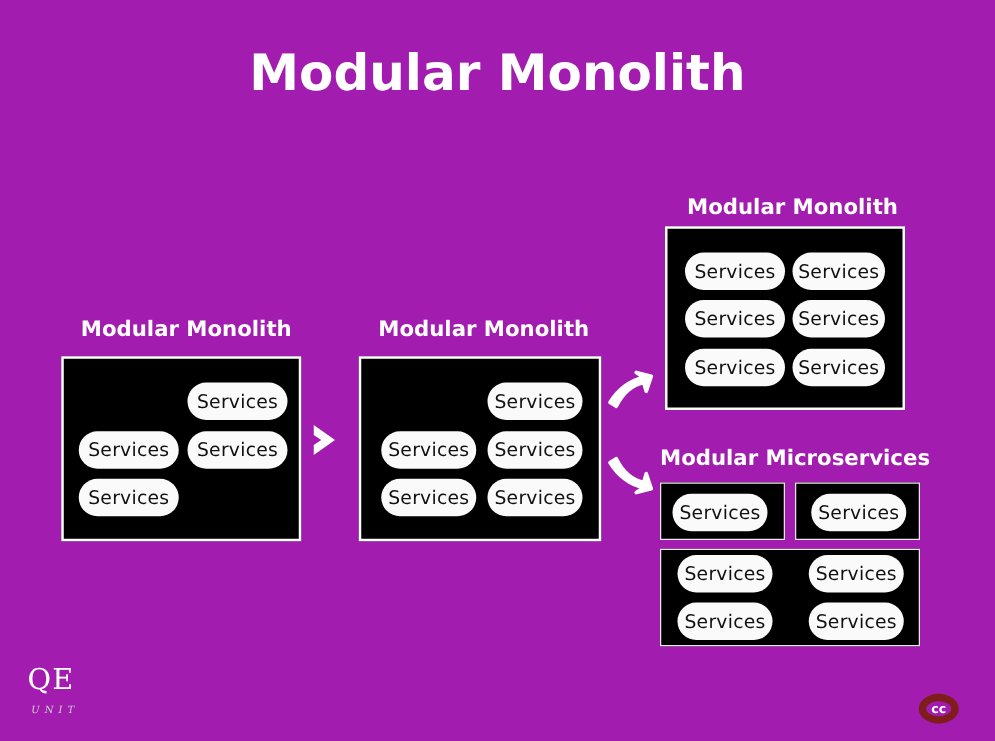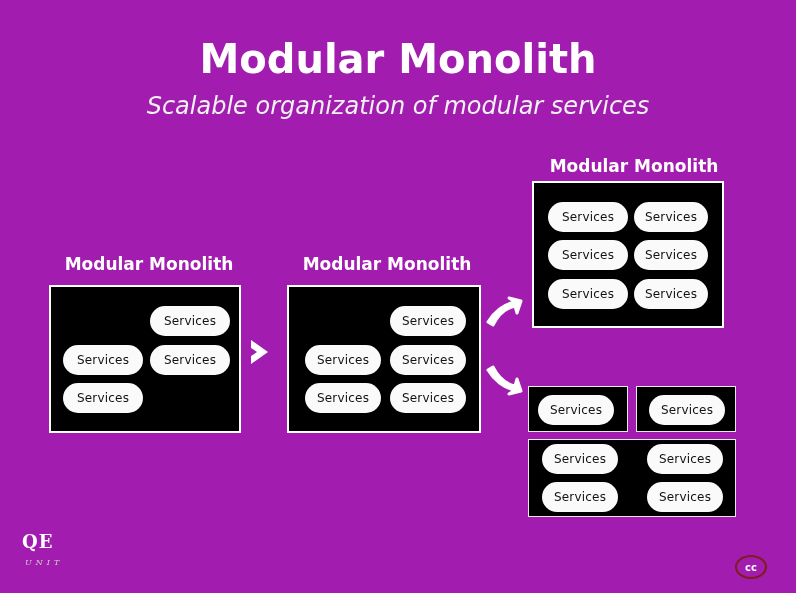--- a/index.html
+++ b/index.html
@@ -68,21 +68,21 @@
 
   
   .pill {
     position: absolute;
     background: #fafafa;
     color: #111111;
     border-radius: 999px;
     display: flex;
     align-items: center;
     justify-content: center;
-    font-size: 12px;
+    font-size: 15px;
     font-weight: 400;
     letter-spacing: 0.2px;
     font-family: "DejaVu Sans", sans-serif;
     box-sizing: border-box;
   }
 
   
   .arrow {
     position: absolute;
   }
@@ -91,60 +91,59 @@
   
   .logo {
     position: absolute;
     left: 22px;
     top: 533px;
     width: 70px;
     text-align: left;
   }
   .logo-mark {
     font-family: "DejaVu Serif", serif;
-    font-size: 18px;
-    font-weight: 700;
+    font-size: 23px;
+    font-weight: 400;
     color: #ffffff;
     line-height: 1;
     letter-spacing: 1px;
   }
   .logo-sub {
     font-family: "DejaVu Serif", serif;
     font-size: 8px;
     color: #cfcfcf;
     letter-spacing: 4px;
     margin-top: 7px;
     padding-left: 3px;
     font-style: italic;
   }
   .cc-badge {
     position: absolute;
     left: 735px;
     top: 555px;
     width: 32px;
     height: 24px;
-    border: 2px solid #7f1d1d;
+    border: 6px solid #7f1d1d;
     border-radius: 50%;
     display: flex;
     align-items: center;
     justify-content: center;
     font-size: 10px;
     font-weight: 700;
     color: #ffffff;
     font-family: "DejaVu Sans", sans-serif;
     box-sizing: border-box;
   }
 </style>
 </head>
 <body>
 
 <div id="slide">
 
   <div class="slide-title">Modular Monolith</div>
-  <div class="slide-subtitle">Scalable organization of modular services</div>
 
   <div class="panel-heading" style="left:49px; top:254px; width:200px;">Modular Monolith</div>
 
   <div class="panel-box" style="left:49px; top:285px; width:192px; height:148px;">
     <div class="pill" style="left:99px; top:19px; width:80px; height:30px;">Services</div>
     <div class="pill" style="left:12px; top:58px; width:80px; height:30px;">Services</div>
     <div class="pill" style="left:99px; top:58px; width:80px; height:30px;">Services</div>
     <div class="pill" style="left:12px; top:96px; width:80px; height:30px;">Services</div>
     <div class="pill" style="left:-12px; top:-999px; width:0px; height:0px; opacity:0;">Services</div>
   </div>
@@ -181,20 +180,21 @@
 
   <div class="panel-box" style="left:532px; top:181px; width:192px; height:147px;">
     <div class="pill" style="left:14px; top:19px; width:80px; height:30px;">Services</div>
     <div class="pill" style="left:100px; top:19px; width:74px; height:30px;">Services</div>
     <div class="pill" style="left:14px; top:57px; width:80px; height:30px;">Services</div>
     <div class="pill" style="left:100px; top:57px; width:74px; height:30px;">Services</div>
     <div class="pill" style="left:14px; top:96px; width:80px; height:30px;">Services</div>
     <div class="pill" style="left:100px; top:96px; width:74px; height:30px;">Services</div>
   </div>
 
+  <div class="panel-heading" style="left:528px; top:357px; width:210px;">Modular Microservices</div>
 
   <div class="panel-box thin" style="left:528px; top:386px; width:100px; height:46px;">
     <div class="pill" style="left:9px; top:-2px; width:76px; height:30px; top:8px;">Services</div>
   </div>
 
   <div class="panel-box thin" style="left:636px; top:386px; width:100px; height:46px;">
     <div class="pill" style="left:12px; top:8px; width:76px; height:30px;">Services</div>
   </div>
 
   <div class="panel-box thin" style="left:528px; top:439px; width:208px; height:78px;">

